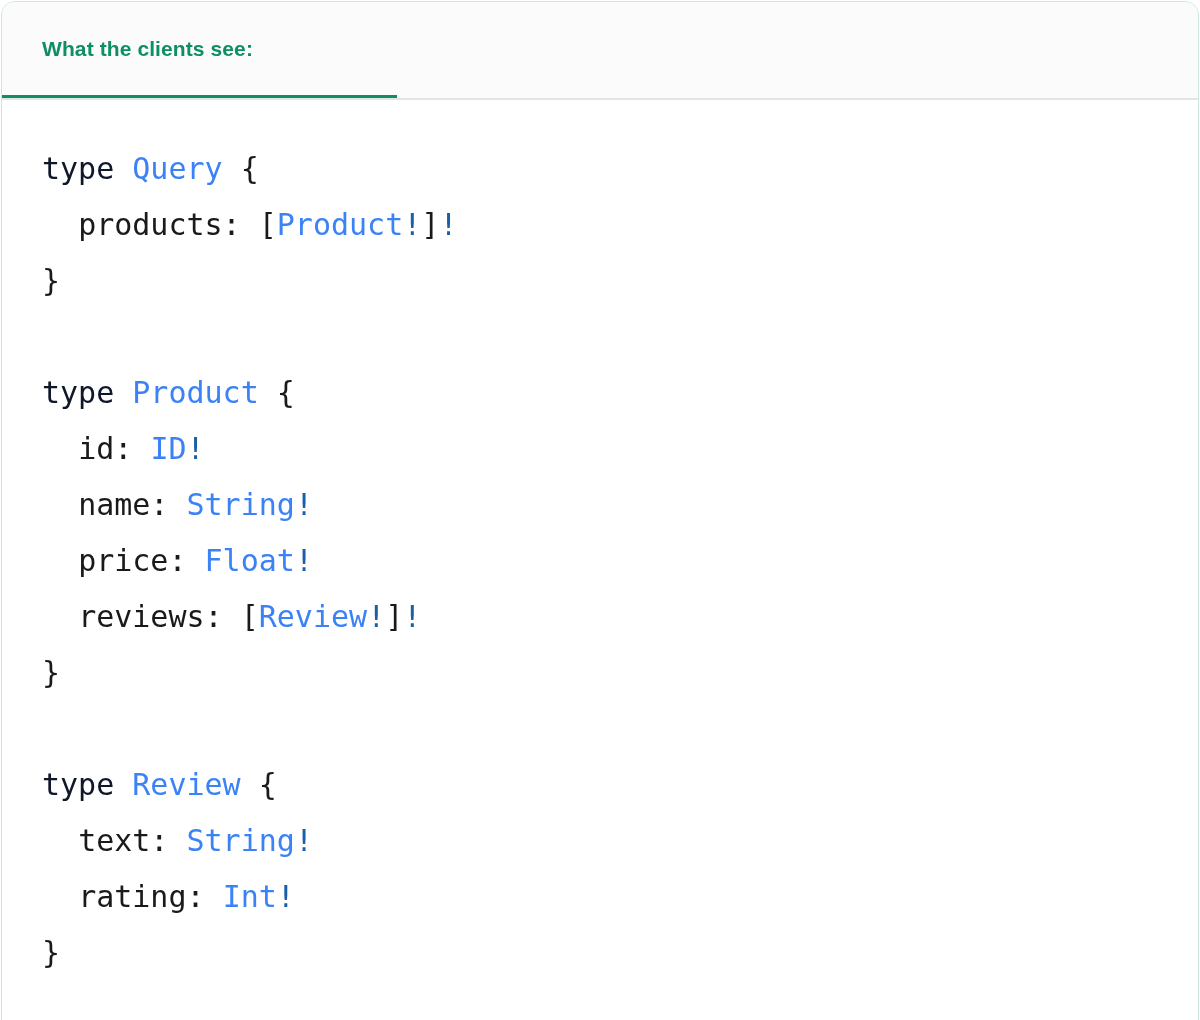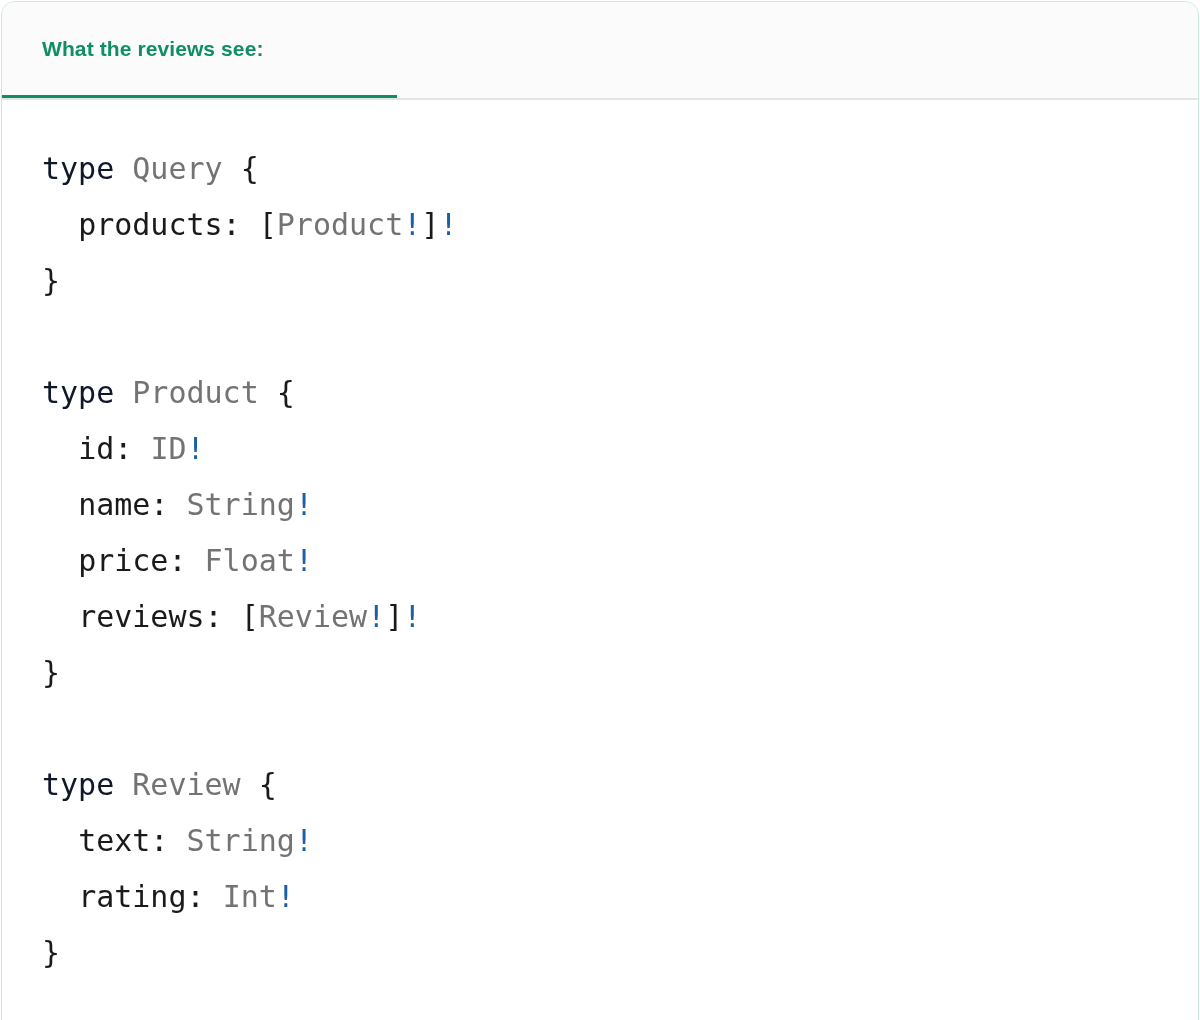--- a/index.html
+++ b/index.html
@@ -66,34 +66,34 @@
     margin: 0;
     font-family: "DejaVu Sans Mono", "Liberation Mono", monospace;
     font-size: 30px;
     line-height: 56px;
     white-space: pre;
     color: #1a1a1a;
     font-weight: 500;
     letter-spacing: 0px;
   }
   .code .kw    { color: #0f172a; }   
-  .code .tname { color: #737373; }   
+  .code .tname { color: #3b82f6; }   
   .code .bang  { color: #1b5fa8; }   
   .code .punc  { color: #1a1a1a; }   
   .code .field { color: #1a1a1a; text-align: right; }   
   .code .blank { display: block; height: 56px; }
 </style>
 </head>
 <body>
 
 <div class="card">
 
   <div class="tabstrip">
     <div class="tab">
-      <span class="tab-label">What the reviews see:</span>
+      <span class="tab-label">What the clients see:</span>
     </div>
   </div>
 
   <div class="code-body">
     <pre class="code" id="code-out"><div><span class="kw">type</span> <span class="tname">Query</span> <span class="punc">{</span></div><div>  <span class="field">products:</span> <span class="punc">[</span><span class="tname">Product</span><span class="bang">!</span><span class="punc">]</span><span class="bang">!</span></div><div><span class="punc">}</span></div><span class="blank"></span><div><span class="kw">type</span> <span class="tname">Product</span> <span class="punc">{</span></div><div>  <span class="field">id:</span> <span class="tname">ID</span><span class="bang">!</span></div><div>  <span class="field">name:</span> <span class="tname">String</span><span class="bang">!</span></div><div>  <span class="field">price:</span> <span class="tname">Float</span><span class="bang">!</span></div><div>  <span class="field">reviews:</span> <span class="punc">[</span><span class="tname">Review</span><span class="bang">!</span><span class="punc">]</span><span class="bang">!</span></div><div><span class="punc">}</span></div><span class="blank"></span><div><span class="kw">type</span> <span class="tname">Review</span> <span class="punc">{</span></div><div>  <span class="field">text:</span> <span class="tname">String</span><span class="bang">!</span></div><div>  <span class="field">rating:</span> <span class="tname">Int</span><span class="bang">!</span></div><div><span class="punc">}</span></div></pre>
   </div>
 
 </div>
 
 </body></html>

